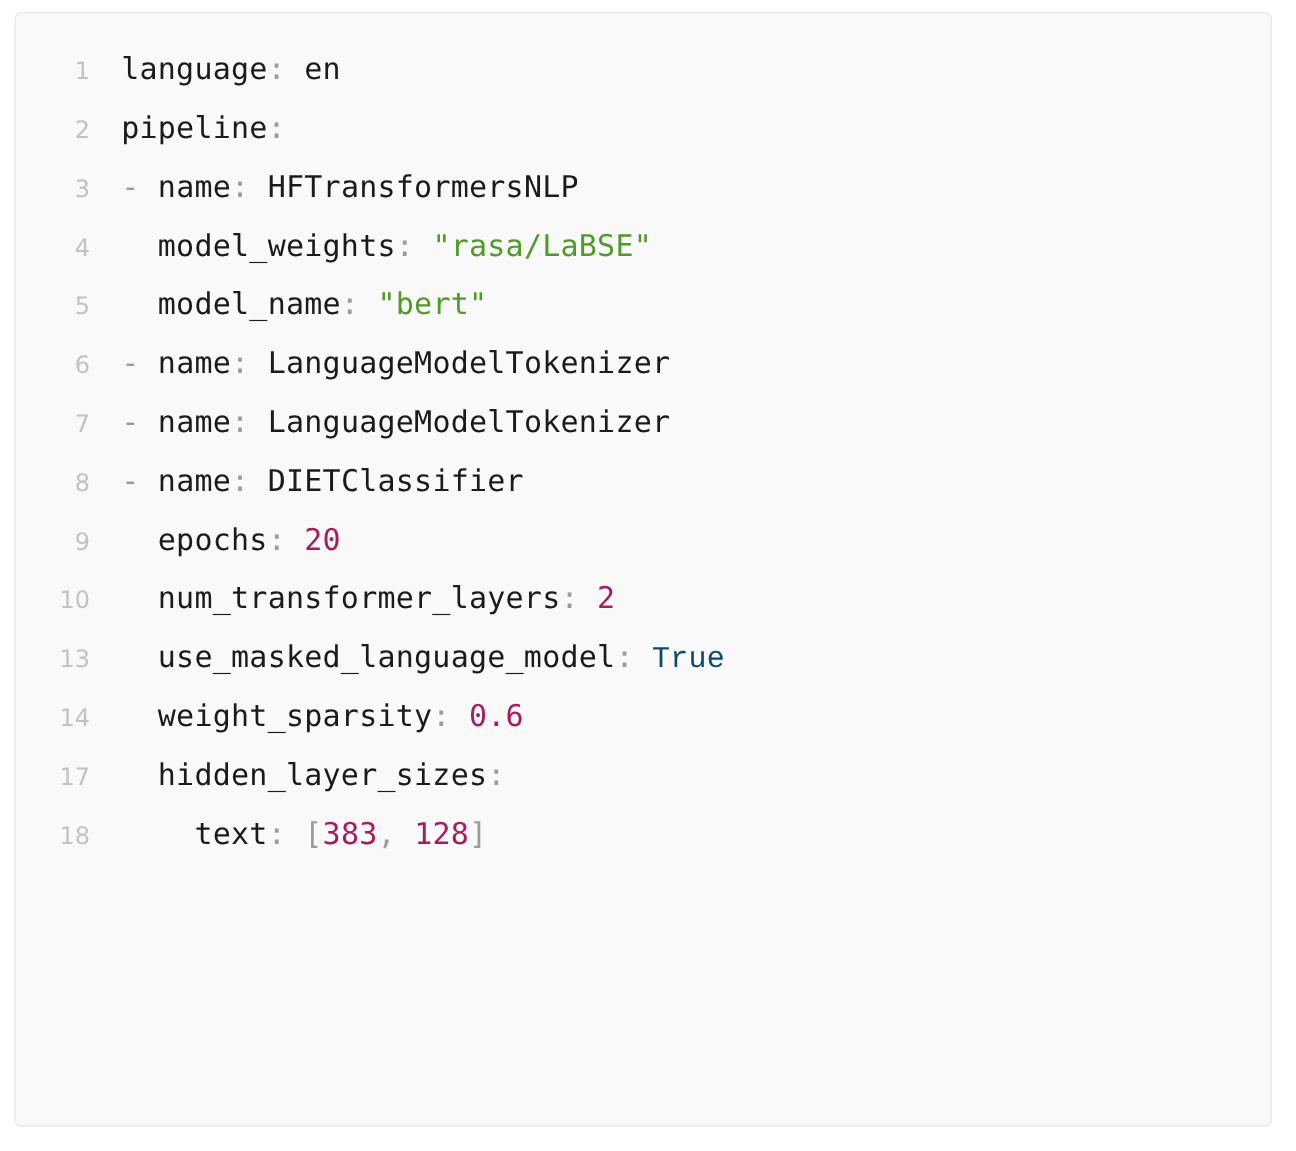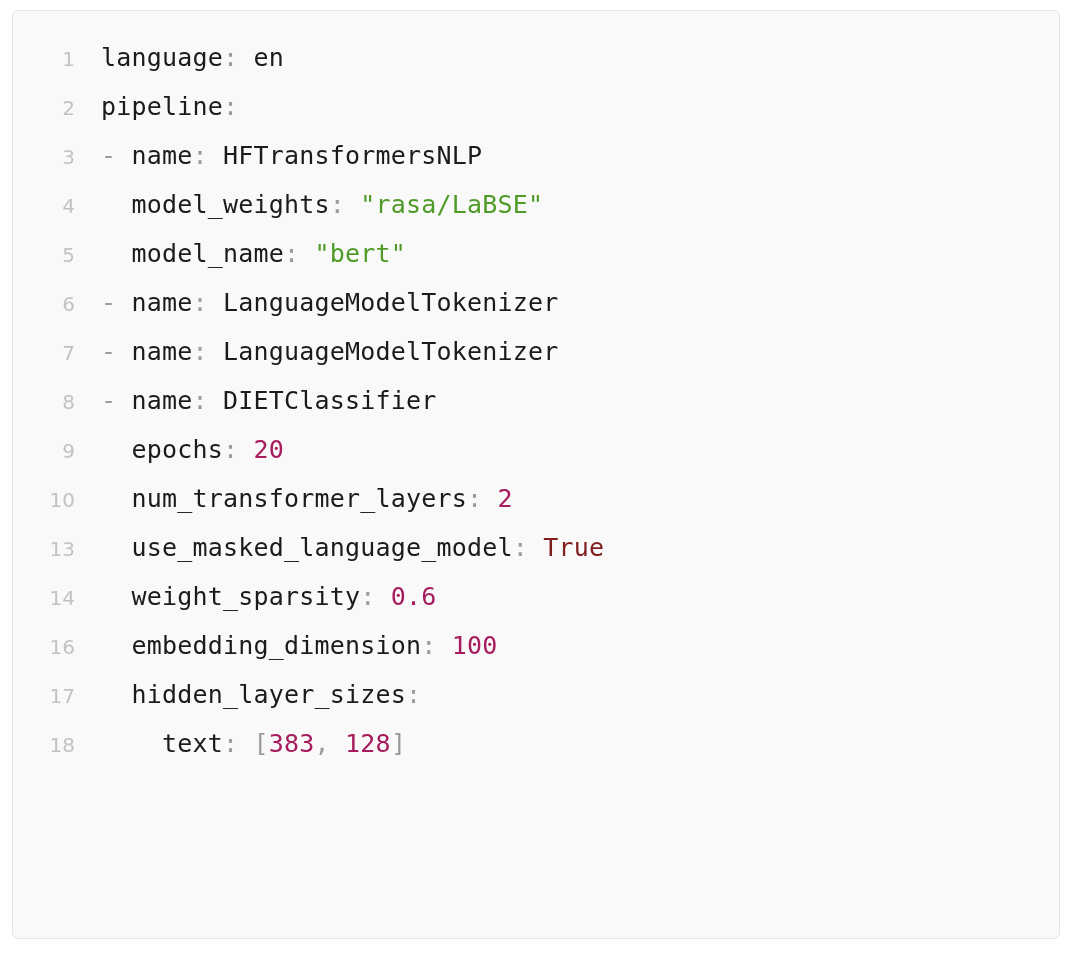--- a/index.html
+++ b/index.html
@@ -58,37 +58,36 @@
     letter-spacing: 0.2px;
     font-family: "DejaVu Sans Mono", monospace;
   }
 
   .tok-key    { color: #1b1b1b; }
   .tok-plain  { color: #1b1b1b; }
   .tok-punct  { color: #9b9b9b; }
   .tok-dash   { color: #9b9b9b; }
   .tok-string { color: #4f9b28; }
   .tok-number { color: #a61c5c; }
-  .tok-bool   { color: #7f1d1d; }
+  .tok-bool   { color: #0c4a6e; font-family: Liberation Mono, monospace; }
   .tok-space  { color: transparent; }
 </style>
 </head>
 <body>
 
 <div id="code-block">
   <div class="code-lines" id="code-lines">
       <div class="code-line"><span class="gutter">1</span><span class="code-text"><span class="tok-key">language</span><span class="tok-punct">:</span><span class="tok-space"> </span><span class="tok-plain">en</span></span></div>
       <div class="code-line"><span class="gutter">2</span><span class="code-text"><span class="tok-key">pipeline</span><span class="tok-punct">:</span></span></div>
       <div class="code-line"><span class="gutter">3</span><span class="code-text"><span class="tok-dash">-</span><span class="tok-space"> </span><span class="tok-key">name</span><span class="tok-punct">:</span><span class="tok-space"> </span><span class="tok-plain">HFTransformersNLP</span></span></div>
       <div class="code-line"><span class="gutter">4</span><span class="code-text"><span class="tok-space">  </span><span class="tok-key">model_weights</span><span class="tok-punct">:</span><span class="tok-space"> </span><span class="tok-string">"rasa/LaBSE"</span></span></div>
       <div class="code-line"><span class="gutter">5</span><span class="code-text"><span class="tok-space">  </span><span class="tok-key">model_name</span><span class="tok-punct">:</span><span class="tok-space"> </span><span class="tok-string">"bert"</span></span></div>
       <div class="code-line"><span class="gutter">6</span><span class="code-text"><span class="tok-dash">-</span><span class="tok-space"> </span><span class="tok-key">name</span><span class="tok-punct">:</span><span class="tok-space"> </span><span class="tok-plain">LanguageModelTokenizer</span></span></div>
       <div class="code-line"><span class="gutter">7</span><span class="code-text"><span class="tok-dash">-</span><span class="tok-space"> </span><span class="tok-key">name</span><span class="tok-punct">:</span><span class="tok-space"> </span><span class="tok-plain">LanguageModelTokenizer</span></span></div>
       <div class="code-line"><span class="gutter">8</span><span class="code-text"><span class="tok-dash">-</span><span class="tok-space"> </span><span class="tok-key">name</span><span class="tok-punct">:</span><span class="tok-space"> </span><span class="tok-plain">DIETClassifier</span></span></div>
       <div class="code-line"><span class="gutter">9</span><span class="code-text"><span class="tok-space">  </span><span class="tok-key">epochs</span><span class="tok-punct">:</span><span class="tok-space"> </span><span class="tok-number">20</span></span></div>
       <div class="code-line"><span class="gutter">10</span><span class="code-text"><span class="tok-space">  </span><span class="tok-key">num_transformer_layers</span><span class="tok-punct">:</span><span class="tok-space"> </span><span class="tok-number">2</span></span></div>
       <div class="code-line"><span class="gutter">13</span><span class="code-text"><span class="tok-space">  </span><span class="tok-key">use_masked_language_model</span><span class="tok-punct">:</span><span class="tok-space"> </span><span class="tok-bool">True</span></span></div>
       <div class="code-line"><span class="gutter">14</span><span class="code-text"><span class="tok-space">  </span><span class="tok-key">weight_sparsity</span><span class="tok-punct">:</span><span class="tok-space"> </span><span class="tok-number">0.6</span></span></div>
-      <div class="code-line"><span class="gutter">16</span><span class="code-text"><span class="tok-space">  </span><span class="tok-key">embedding_dimension</span><span class="tok-punct">:</span><span class="tok-space"> </span><span class="tok-number">100</span></span></div>
       <div class="code-line"><span class="gutter">17</span><span class="code-text"><span class="tok-space">  </span><span class="tok-key">hidden_layer_sizes</span><span class="tok-punct">:</span></span></div>
       <div class="code-line"><span class="gutter">18</span><span class="code-text"><span class="tok-space">    </span><span class="tok-key">text</span><span class="tok-punct">:</span><span class="tok-space"> </span><span class="tok-punct">[</span><span class="tok-number">383</span><span class="tok-punct">, </span><span class="tok-number">128</span><span class="tok-punct">]</span></span></div>
     </div>
 </div>
 
 </body></html>

